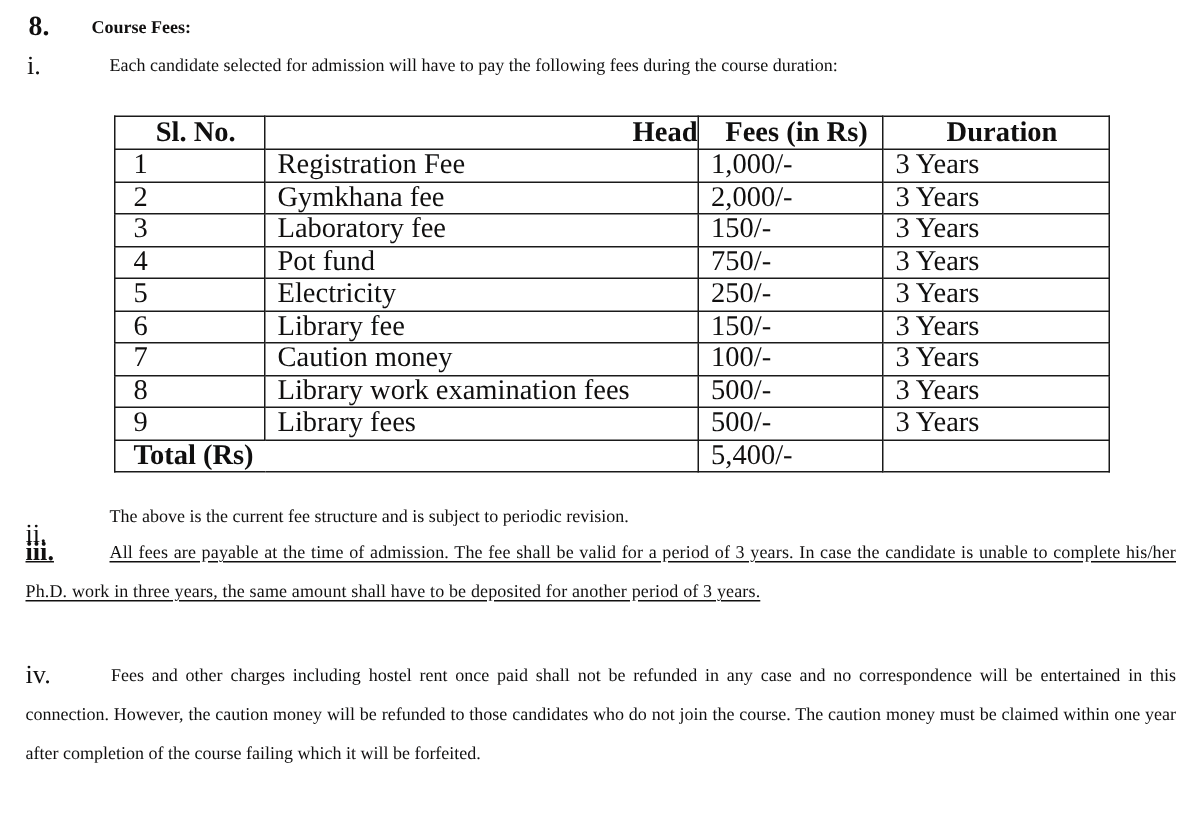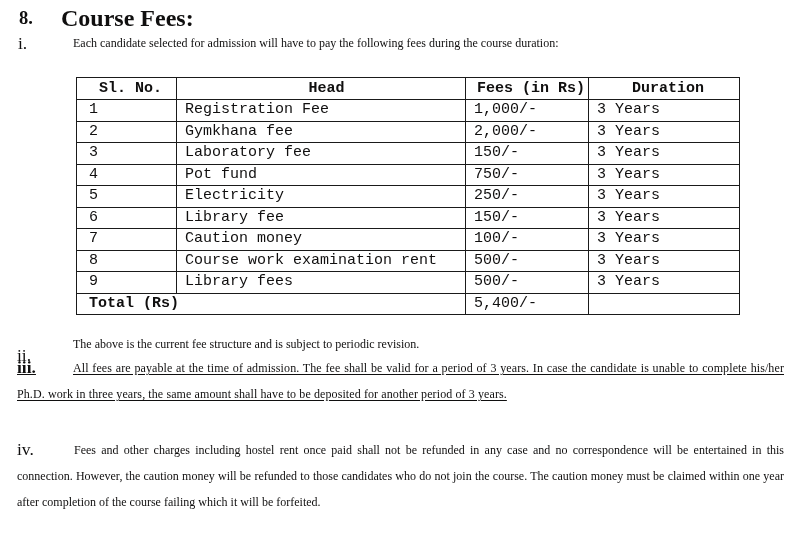--- a/index.html
+++ b/index.html
@@ -36,21 +36,21 @@
     top: 0;
     font-weight: bold;
     font-size: 18.5px;
     line-height: 24px;
   }
   .section-title {
     position: absolute;
     left: 61px;
     top: 0;
     font-weight: bold;
-    font-size: 24px;
+    font-size: 12px;
     line-height: 24px;
   }
 
   
   .li-row {
     position: absolute;
     width: 800px;
   }
   .li-marker {
     position: absolute;
@@ -111,22 +111,21 @@
   }
 
   
   .fee-table {
     position: absolute;
     left: 76px;
     top: 77px;
     width: 663px;
     border-collapse: collapse;
     table-layout: fixed;
-    font-size: 15px;
-    font-family: Liberation Mono, monospace;
+    font-size: 19px;
   }
   .fee-table col.c-sl    { width: 100px; }
   .fee-table col.c-head  { width: 289px; }
   .fee-table col.c-fees  { width: 123px; }
   .fee-table col.c-dur   { width: 151px; }
 
   .fee-table th,
   .fee-table td {
     border: 1px solid #1a1a1a;
     padding: 0 0 0 8px;
@@ -135,21 +134,21 @@
     vertical-align: middle;
     white-space: nowrap;
     overflow: hidden;
   }
   .fee-table thead th {
     font-weight: bold;
     text-align: center;
     height: 21px;
   }
   .fee-table thead th.left-head {
-    text-align: center;
+    text-align: right;
     padding-left: 11px;
   }
   .fee-table td.sl {
     text-align: left;
     padding-left: 12px;
   }
   .fee-table tfoot td.total-label {
     font-weight: bold;
     padding-left: 12px;
   }
@@ -222,21 +221,21 @@
         <td>3 Years</td>
       </tr>
       <tr>
         <td class="sl">7</td>
         <td>Caution money</td>
         <td>100/-</td>
         <td>3 Years</td>
       </tr>
       <tr>
         <td class="sl">8</td>
-        <td>Course work examination rent</td>
+        <td>Library work examination fees</td>
         <td>500/-</td>
         <td>3 Years</td>
       </tr>
       <tr>
         <td class="sl">9</td>
         <td>Library fees</td>
         <td>500/-</td>
         <td>3 Years</td>
       </tr>
     </tbody>

